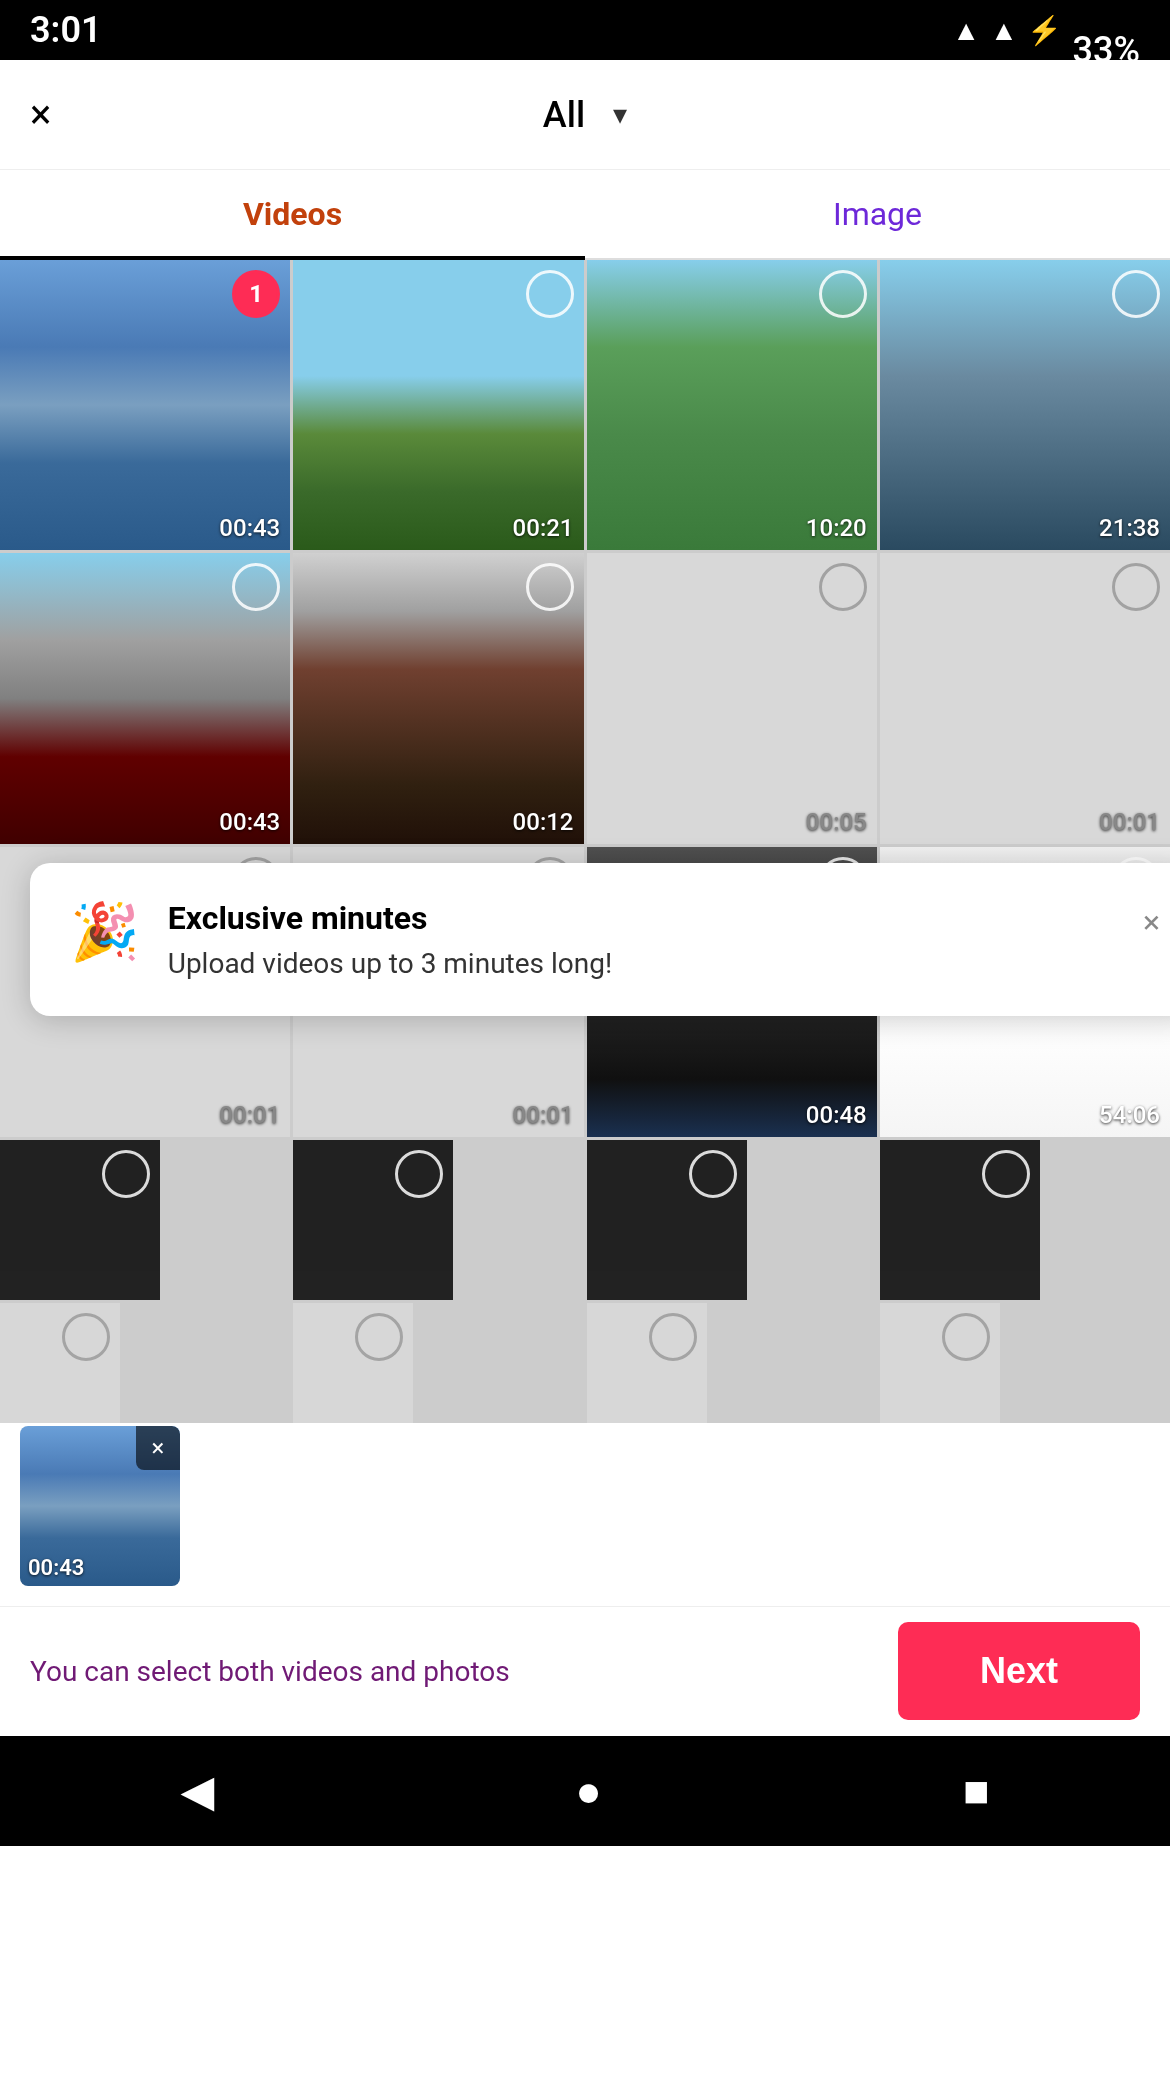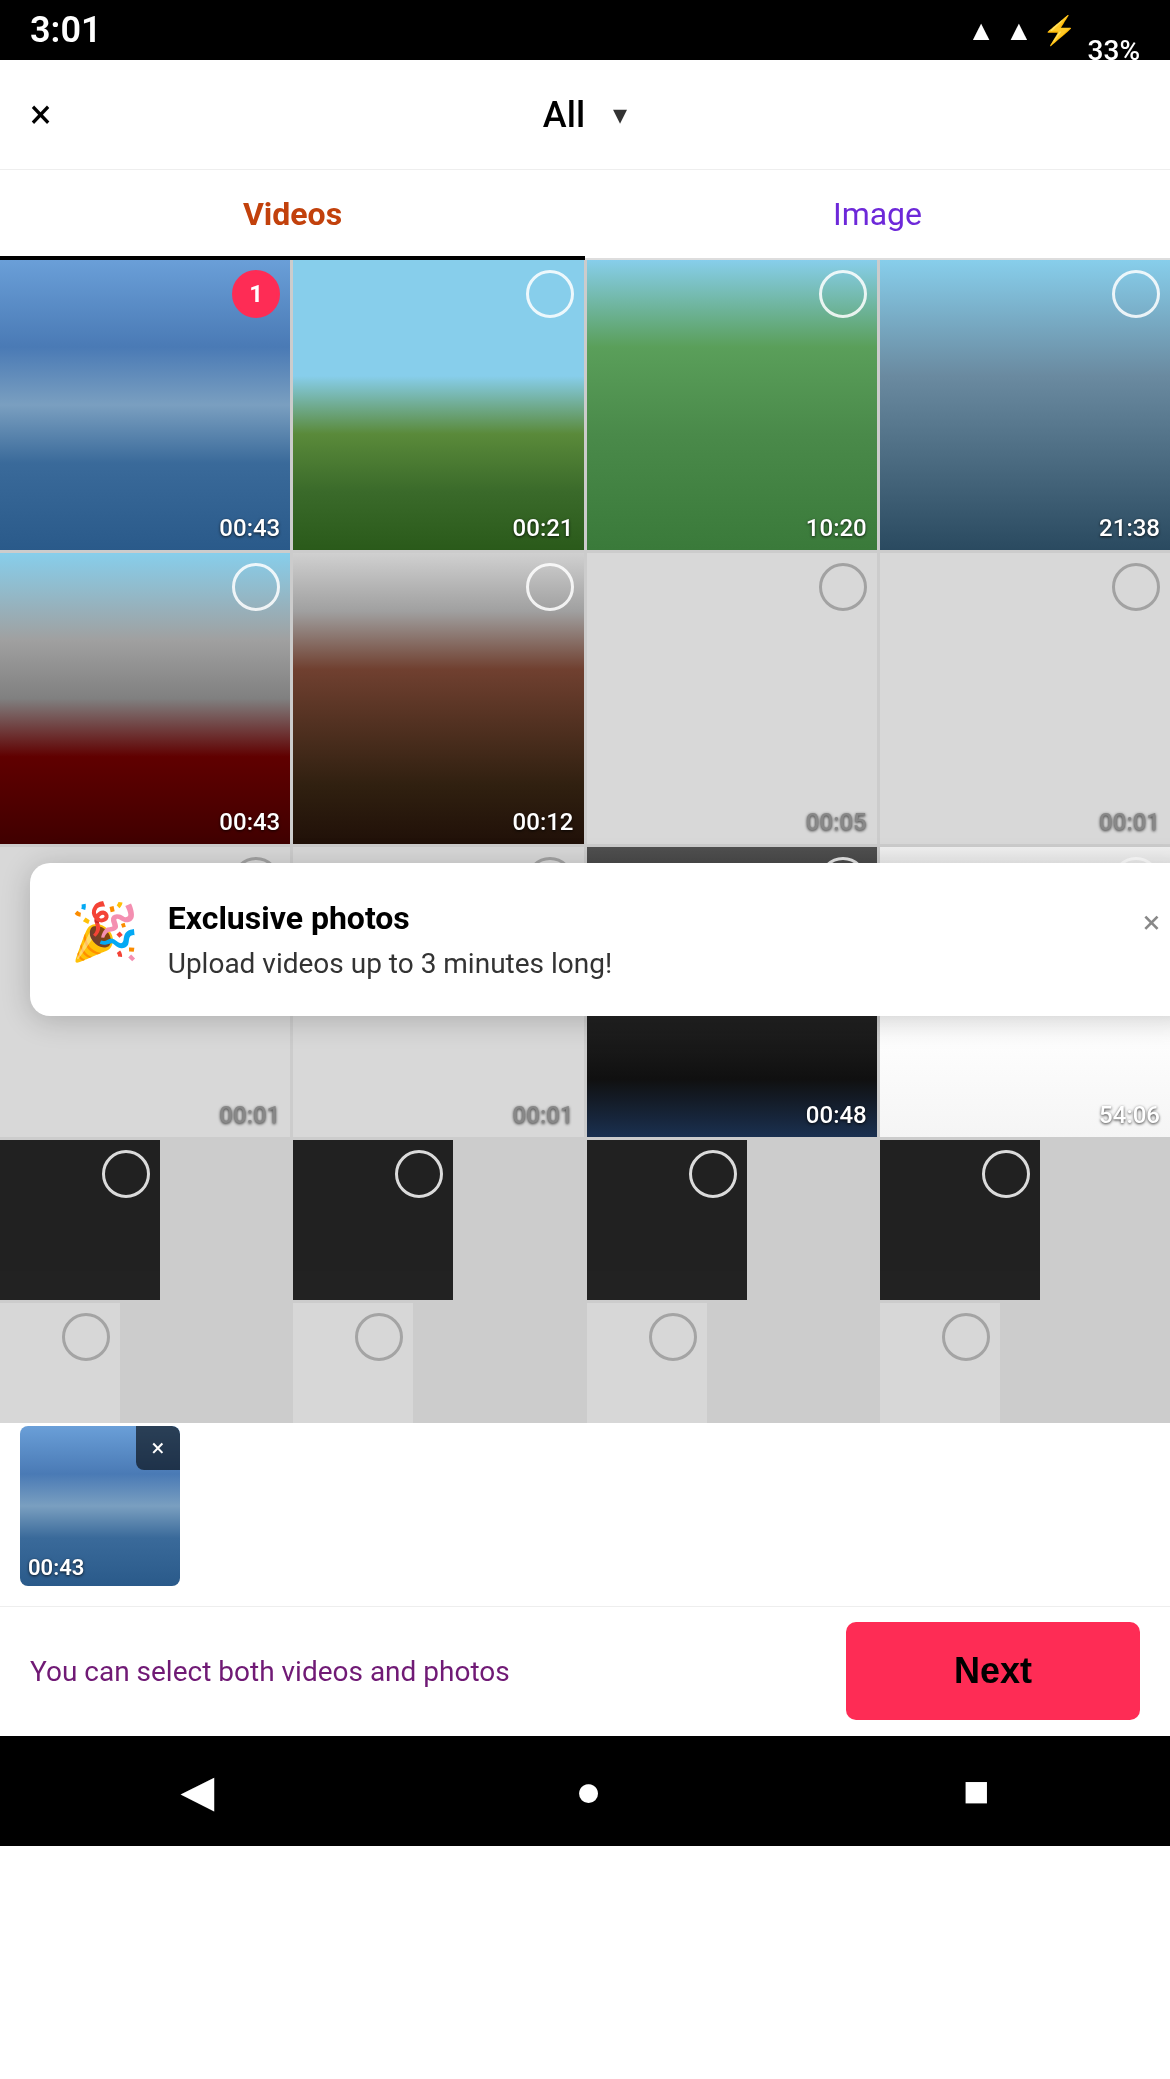--- a/index.html
+++ b/index.html
@@ -28,21 +28,21 @@
       font-size: 36px;
       font-weight: 600;
     }
     .status-icons {
       display: flex;
       align-items: center;
       gap: 10px;
       color: #fff;
       font-size: 28px;
     }
-    .battery-text { font-size: 28px; font-weight: 500; margin-top: 40px; }
+    .battery-text { font-size: 36px; font-weight: 500; margin-top: 40px; }
 
     
     .top-nav {
       width: 100%;
       height: 110px;
       background: #fff;
       display: flex;
       align-items: center;
       justify-content: center;
       position: relative;
@@ -258,24 +258,24 @@
       justify-content: space-between;
       padding: 0 30px;
       border-top: 1px solid #eee;
     }
     .bottom-hint {
       font-size: 28px;
       color: #701a75;
     }
     .next-btn {
       background: #fe2c55;
-      color: #000000;
+      color: #ffffff;
       border: none;
       border-radius: 10px;
-      padding: 28px 108px;
+      padding: 28px 82px;
       font-size: 36px;
       font-weight: 700;
       cursor: pointer;
     }
 
     
     .android-nav {
       width: 100%;
       height: 110px;
       background: #000;
@@ -423,21 +423,21 @@
     </div>
     <div class="grid-item partial-row" style="background:#d8d8d8;height:120px;">
       <div class="select-circle" style="border-color:rgba(0,0,0,0.25);"></div>
     </div>
 
   </div>
 
   <div class="notification-banner" style="top: -390px; position: relative; margin-top: -170px;">
     <span class="notif-icon">🎉</span>
     <div class="notif-content">
-      <div class="notif-title">Exclusive photos</div>
+      <div class="notif-title">Exclusive minutes</div>
       <div class="notif-desc">Upload videos up to 3 minutes long!</div>
     </div>
     <span class="notif-close">×</span>
   </div>
 
 </div>
 
 <div class="selected-strip">
   <div class="selected-thumb">
     <div class="selected-thumb-remove">×</div>

